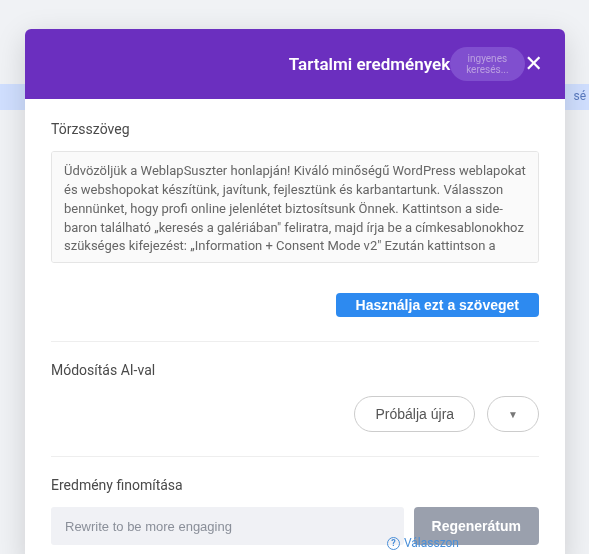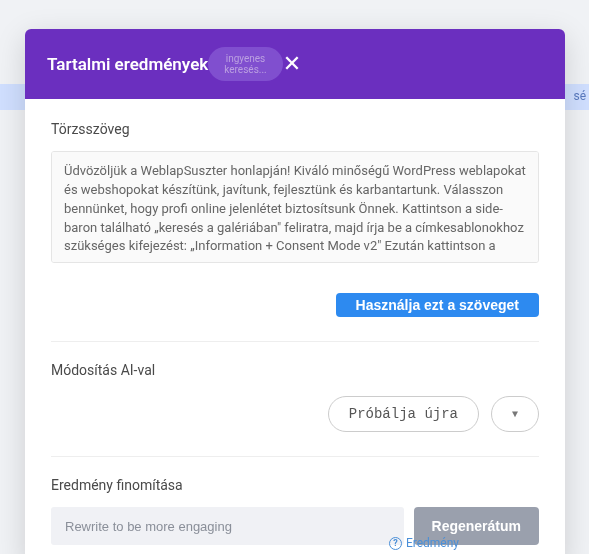--- a/index.html
+++ b/index.html
@@ -40,21 +40,21 @@
   border-radius: 6px;
   box-shadow: 0 8px 30px rgba(0,0,0,0.15);
   overflow: hidden;
 }
 .modal-header {
   background: #6b2fbf;
   color: #fff;
   padding: 18px 22px;
   display: flex;
   align-items: center;
-  justify-content: flex-start;
+  justify-content: flex-end;
 }
 .modal-title {
   font-size: 17px;
   font-weight: 600;
 }
 .header-right {
   display: flex;
   align-items: center;
 }
 .header-pill {
@@ -127,21 +127,20 @@
   background: #fff;
   border: 1px solid #ccc;
   border-radius: 22px;
   padding: 9px 20px;
   font-size: 14px;
   color: #555;
   cursor: pointer;
   display: flex;
   align-items: center;
   gap: 6px;
-  font-family: Liberation Mono, monospace;
 }
 .chevron {
   font-size: 10px;
   color: #777;
 }
 .refine-row {
   display: flex;
   gap: 10px;
   margin-top: 12px;
 }
@@ -236,14 +235,14 @@
     <div class="refine-row">
       <input class="refine-input" type="text" placeholder="Rewrite to be more engaging" style="">
       <button class="regen-btn">Regenerátum</button>
     </div>
 
   </div>
 </div>
 
 <div class="help-link">
   <span class="help-icon">?</span>
-  <span>Eredmény</span>
+  <span>Válasszon</span>
 </div>
 
 </body></html>

